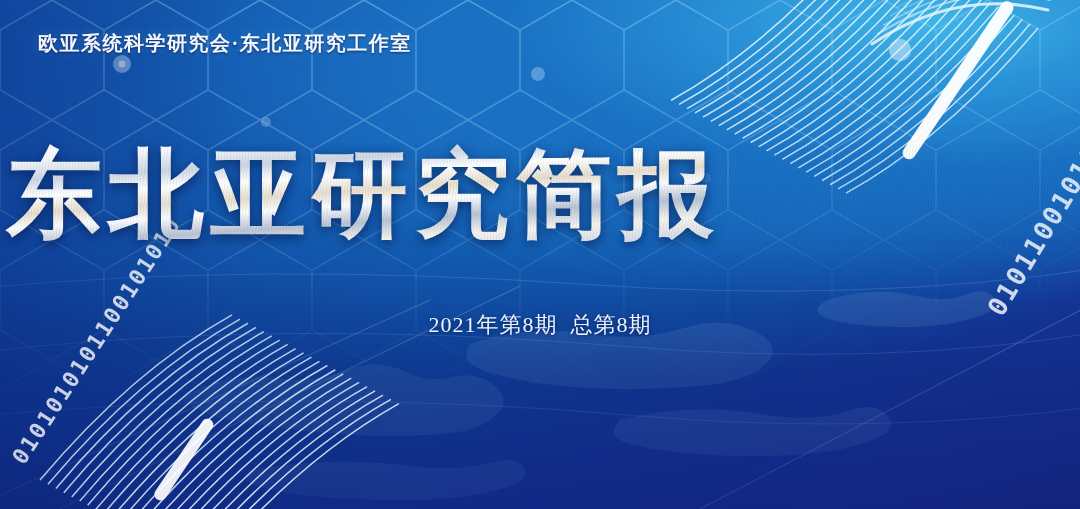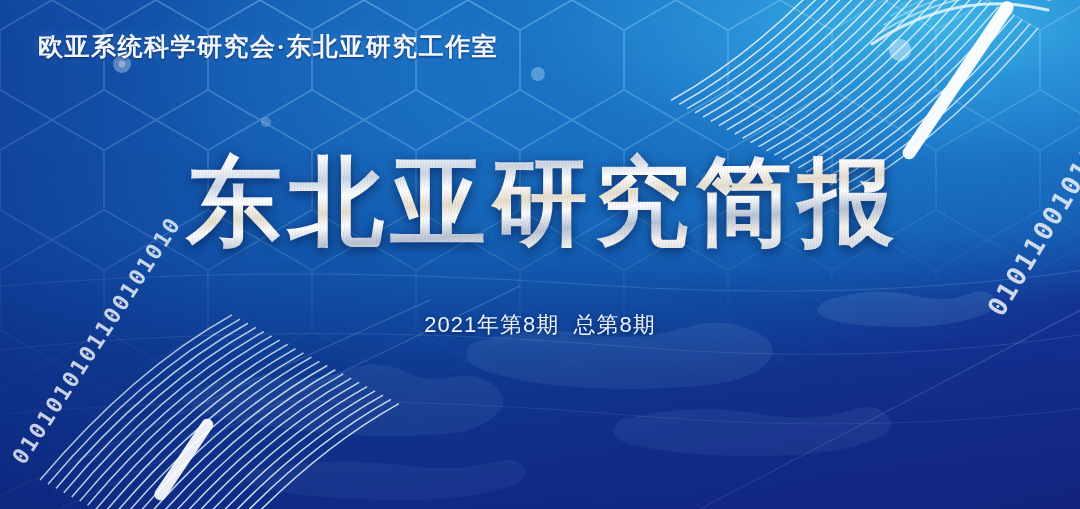--- a/index.html
+++ b/index.html
@@ -46,33 +46,31 @@
 
   .layer { position: absolute; inset: 0; }
   .layer svg { display: block; width: 100%; height: 100%; }
 
   
   .brandline {
     position: absolute;
     left: 38px; top: 30px;
     font-family: "Liberation Serif", "DejaVu Serif", serif;
     font-weight: 700;
-    font-size: 25px;
+    font-size: 20px;
     letter-spacing: 1.5px;
     color: #f2f7ff;
     text-shadow: 0 1px 3px rgba(4,22,70,.75), 0 0 10px rgba(120,190,255,.35);
     white-space: nowrap;
   }
 
   .title-wrap {
     position: absolute;
     left: 0; right: 0;
     top: 144px;
-    text-align: center;
-    margin-top: 8px;
   }
   .main-title {
     display: inline-block;
     font-family: "Liberation Serif", "DejaVu Serif", serif;
     font-weight: 700;
     font-size: 96px;
     line-height: 1.06;
     letter-spacing: 6px;
     padding-left: 6px;
     background-image: linear-gradient(
@@ -111,21 +109,21 @@
   .issue-line, .date-line {
     position: absolute;
     left: 0; right: 0;
     text-align: center;
     color: #eef5ff;
     font-size: 22px;
     letter-spacing: 1px;
     text-shadow: 0 1px 4px rgba(5,24,78,.8);
     white-space: pre;
   }
-  .issue-line { top: 310px; }
+  .issue-line { top: 310px; font-family: Liberation Serif, serif; }
   .date-line  { top: 357px; }
 </style>
 </head>
 <body>
 
 <div class="cover">
 
   <div class="bg-base"></div>
 
   <div class="layer">

